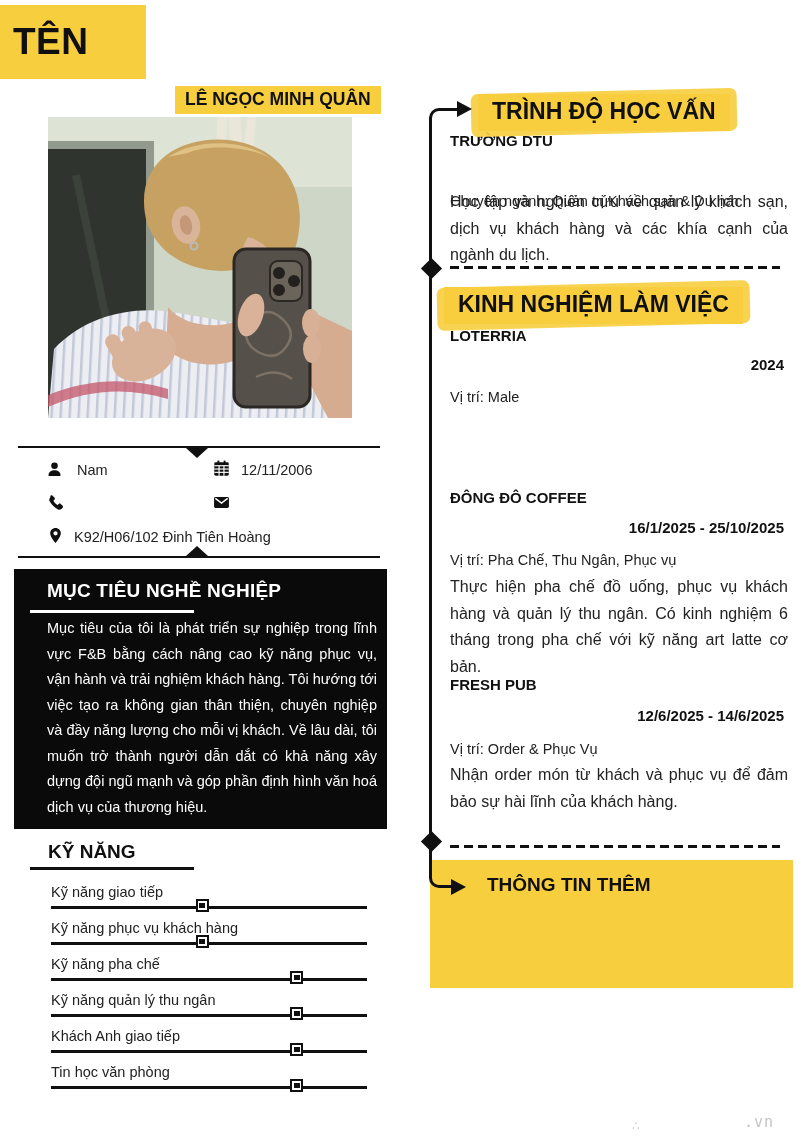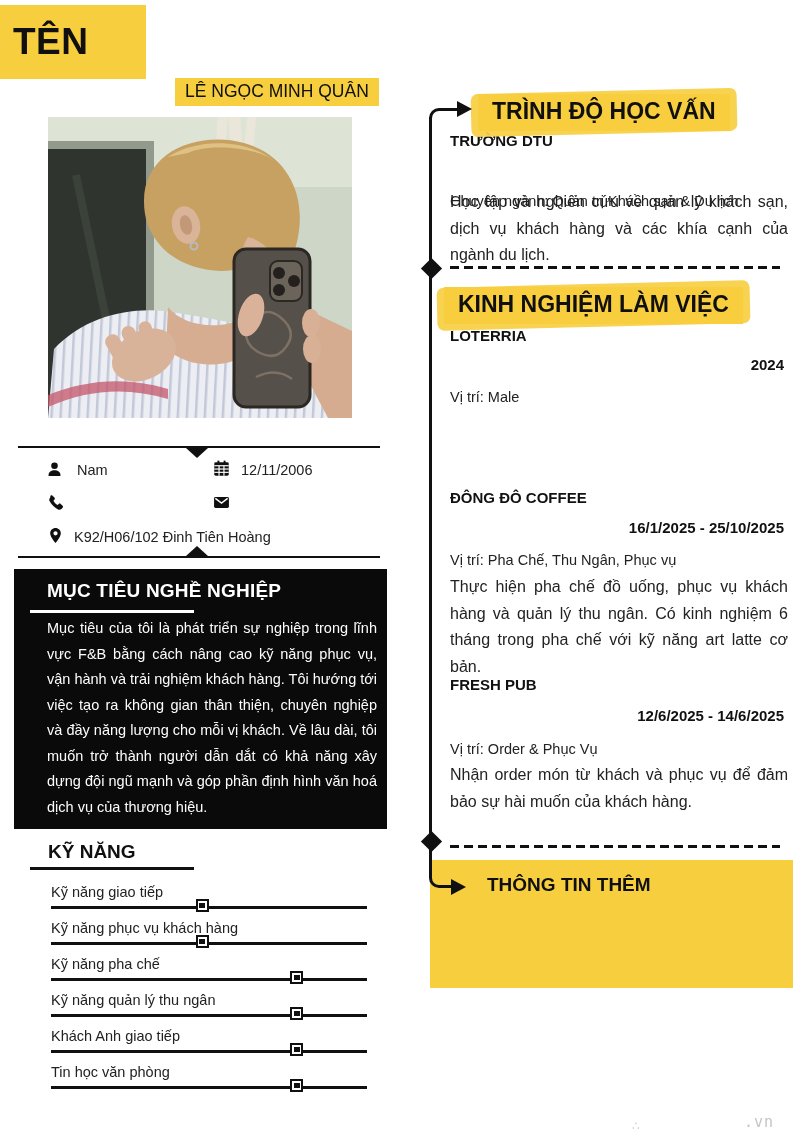--- a/index.html
+++ b/index.html
@@ -12,22 +12,22 @@
     position:relative;width:811px;height:1145px;background:#fff;
     outline:1px solid #e4e4e4;overflow:hidden;
     font-family:"Liberation Sans",sans-serif;color:#1b1b1b;
   }
   .abs{position:absolute;}
 
   
   .name-tag{left:0;top:5px;width:146px;height:74px;background:var(--yellow);
     display:flex;align-items:center;padding-left:13px;box-sizing:border-box;
     font-size:37px;font-weight:700;color:var(--ink);letter-spacing:.5px;}
-  .name-highlight{left:175px;top:78px;background:var(--yellow);
-    font-weight:400;font-size:17.5px;padding:3px 10px 4px;color:var(--ink);}
+  .name-highlight{left:175px;top:86px;background:var(--yellow);
+    font-weight:700;font-size:17.5px;padding:3px 10px 4px;color:var(--ink);}
   .photo{left:48px;top:117px;width:304px;height:301px;}
 
   .divider{height:0;border-top:2.5px solid var(--ink);}
   .tri{width:0;height:0;border-left:11px solid transparent;border-right:11px solid transparent;}
   .tri-down{border-top:10px solid var(--ink);}
   .tri-up{border-bottom:10px solid var(--ink);}
 
   .info-text{font-size:14.5px;color:#222;}
   .icon16{width:17px;height:17px;display:block;}
 
@@ -242,21 +242,21 @@
   <div class="abs pos-line" style="left:450px;top:389px;">Vị trí: Male</div>
 
   <div class="abs h-company" style="left:450px;top:489px;">ĐÔNG ĐÔ COFFEE</div>
   <div class="abs h-period" style="left:450px;top:519px;">16/1/2025 - 25/10/2025</div>
   <div class="abs pos-line" style="left:450px;top:552px;">Vị trí: Pha Chế, Thu Ngân, Phục vụ</div>
   <div class="abs body-text" style="left:450px;top:574px;">Thực hiện pha chế đồ uống, phục vụ khách hàng và quản lý thu ngân. Có kinh nghiệm 6 tháng trong pha chế với kỹ năng art latte cơ bản.</div>
 
   <div class="abs h-company" style="left:450px;top:676px;">FRESH PUB</div>
   <div class="abs h-period" style="left:450px;top:707px;">12/6/2025 - 14/6/2025</div>
   <div class="abs pos-line" style="left:450px;top:741px;">Vị trí: Order &amp; Phục Vụ</div>
-  <div class="abs body-text" style="left:450px;top:762px;">Nhận order món từ khách và phục vụ để đảm bảo sự hài muốn của khách hàng.</div>
+  <div class="abs body-text" style="left:450px;top:762px;">Nhận order món từ khách và phục vụ để đảm bảo sự hài lĩnh của khách hàng.</div>
 
   <div class="abs additional-box"></div>
   <div class="abs info-heading">THÔNG TIN THÊM</div>
 
   <div class="abs wm wm-dots">∴</div>
   <div class="abs wm wm-vn">.vn</div>
 
 </div>
 
 </body></html>

